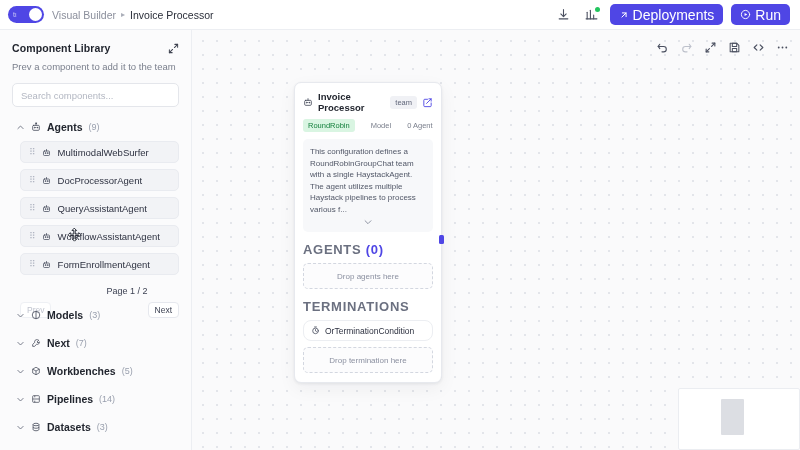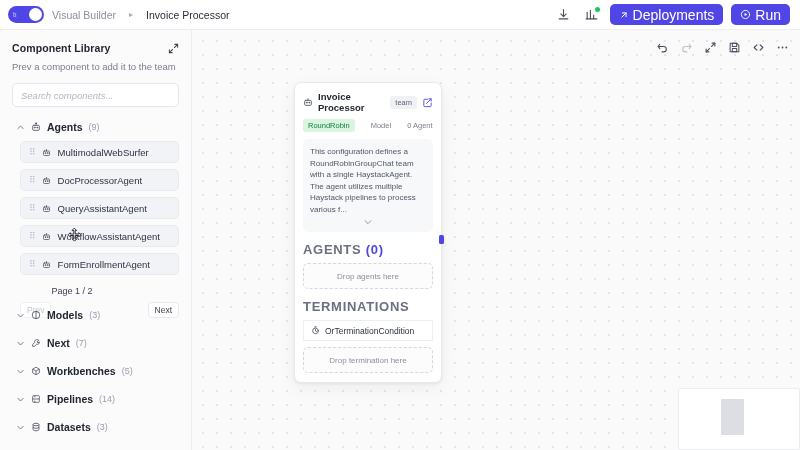--- a/index.html
+++ b/index.html
@@ -26,21 +26,21 @@
     display: flex; align-items: center; cursor: pointer; flex: 0 0 auto;
   }
   .toggle .knob {
     position: absolute; right: 2px; top: 2px;
     width: 13px; height: 13px; border-radius: 50%; background: #fff;
   }
   .toggle .tglyph {
     position: absolute; left: 5px; top: 4px;
     font-size: 7px; color: #c9c6f5; line-height: 9px;
   }
-  .crumbs { display: flex; align-items: center; gap: 13px; font-size: 10.5px; }
+  .crumbs { display: flex; align-items: center; gap: 5px; font-size: 10.5px; }
   .crumb-root { color: #8b8f9c; }
   .crumb-sep { color: #a9adb8; font-size: 8px; }
   .crumb-cur { color: #2b2f3a; }
   .spacer { flex: 1; }
   .icon-btn {
     width: 20px; height: 20px; display: flex; align-items: center; justify-content: center;
     color: #4b5060; cursor: pointer; position: relative; border-radius: 4px;
   }
   .badge-dot {
     position: absolute; top: 2px; right: 2px;
@@ -69,21 +69,21 @@
   .lib-title { font-size: 10.5px; color: #22262f; font-weight: 600; letter-spacing: .1px; }
   .lib-sub { font-size: 9.5px; color: #7a7f8c; padding: 6px 4px 0 4px; line-height: 13px; }
   .collapse-ic { margin-left: auto; color: #3f4350; cursor: pointer; display: flex; }
   .search {
     margin: 10px 4px 0 4px; height: 24px; border: 1px solid #e4e6eb;
     border-radius: 5px; background: #fff; display: flex; align-items: center;
     padding: 0 8px;
   }
   .search input {
     border: 0; outline: 0; width: 100%; font-size: 9.5px; color: #33394a;
-    font-family: "Liberation Sans", sans-serif; background: transparent; font-style: italic;
+    font-family: "Liberation Sans", sans-serif; background: transparent;
   }
   .search input::placeholder { color: #b3b7c2; }
 
   .sections { margin-top: 6px; overflow: hidden; flex: 1; }
   .sec-head {
     display: flex; align-items: center; gap: 6px;
     padding: 8px 6px 8px 8px; cursor: pointer;
   }
   .chev { color: #6b7080; display: flex; width: 9px; }
   .sec-ic { color: #454a59; display: flex; }
@@ -101,21 +101,21 @@
 
   .pager {
     display: flex; align-items: center; margin: 2px 4px 0 12px;
     height: 20px; font-size: 9px; color: #5b6070;
   }
   .pg-btn {
     border: 1px solid #e6e8ee; background: #fff; border-radius: 4px;
     padding: 2px 6px; font-size: 8.5px; color: #3d4253; cursor: pointer; margin-top: 37px;
   }
   .pg-btn.disabled { color: #c0c4cf; border-color: #eef0f4; cursor: default; }
-  .pg-label { flex: 1; text-align: left; font-size: 9px; color: #3d4253; }
+  .pg-label { flex: 1; text-align: right; font-size: 9px; color: #3d4253; }
 
   
   .canvas {
     flex: 1; position: relative; background: #fafafb; overflow: hidden;
     background-image: radial-gradient(#e3e5ea 0.9px, transparent 0.9px);
     background-size: 14px 14px; background-position: 4px 4px;
   }
   .canvas-tools {
     position: absolute; top: 10px; right: 10px;
     display: flex; align-items: center; gap: 9px;
@@ -157,21 +157,21 @@
     padding: 10px 8px 0 8px; font-weight: 600;
   }
   .sec-label .cnt { color: #4f46e5; }
   .dropzone {
     margin: 6px 8px 0 8px; height: 26px; border: 1px dashed #d3d7e0;
     border-radius: 5px; display: flex; align-items: center; justify-content: center;
     font-size: 8px; color: #8b90a0; background: #fcfcfd;
   }
   .term-row {
     margin: 6px 8px 0 8px; height: 21px; border: 1px solid #eceef2;
-    border-radius: 0; display: flex; align-items: center; gap: 5px;
+    border-radius: 8px; display: flex; align-items: center; gap: 5px;
     padding: 0 7px; font-size: 8.5px; color: #2d3140; background: #fff;
   }
   .node-pad { height: 9px; }
   .port {
     position: absolute; right: -3px; top: 152px;
     width: 5px; height: 9px; border-radius: 1.5px; background: #4f46e5;
   }
 
   
   .move-cursor { position: absolute; left: 66px; top: 227px; color: #2b2f3a; pointer-events: none; }

